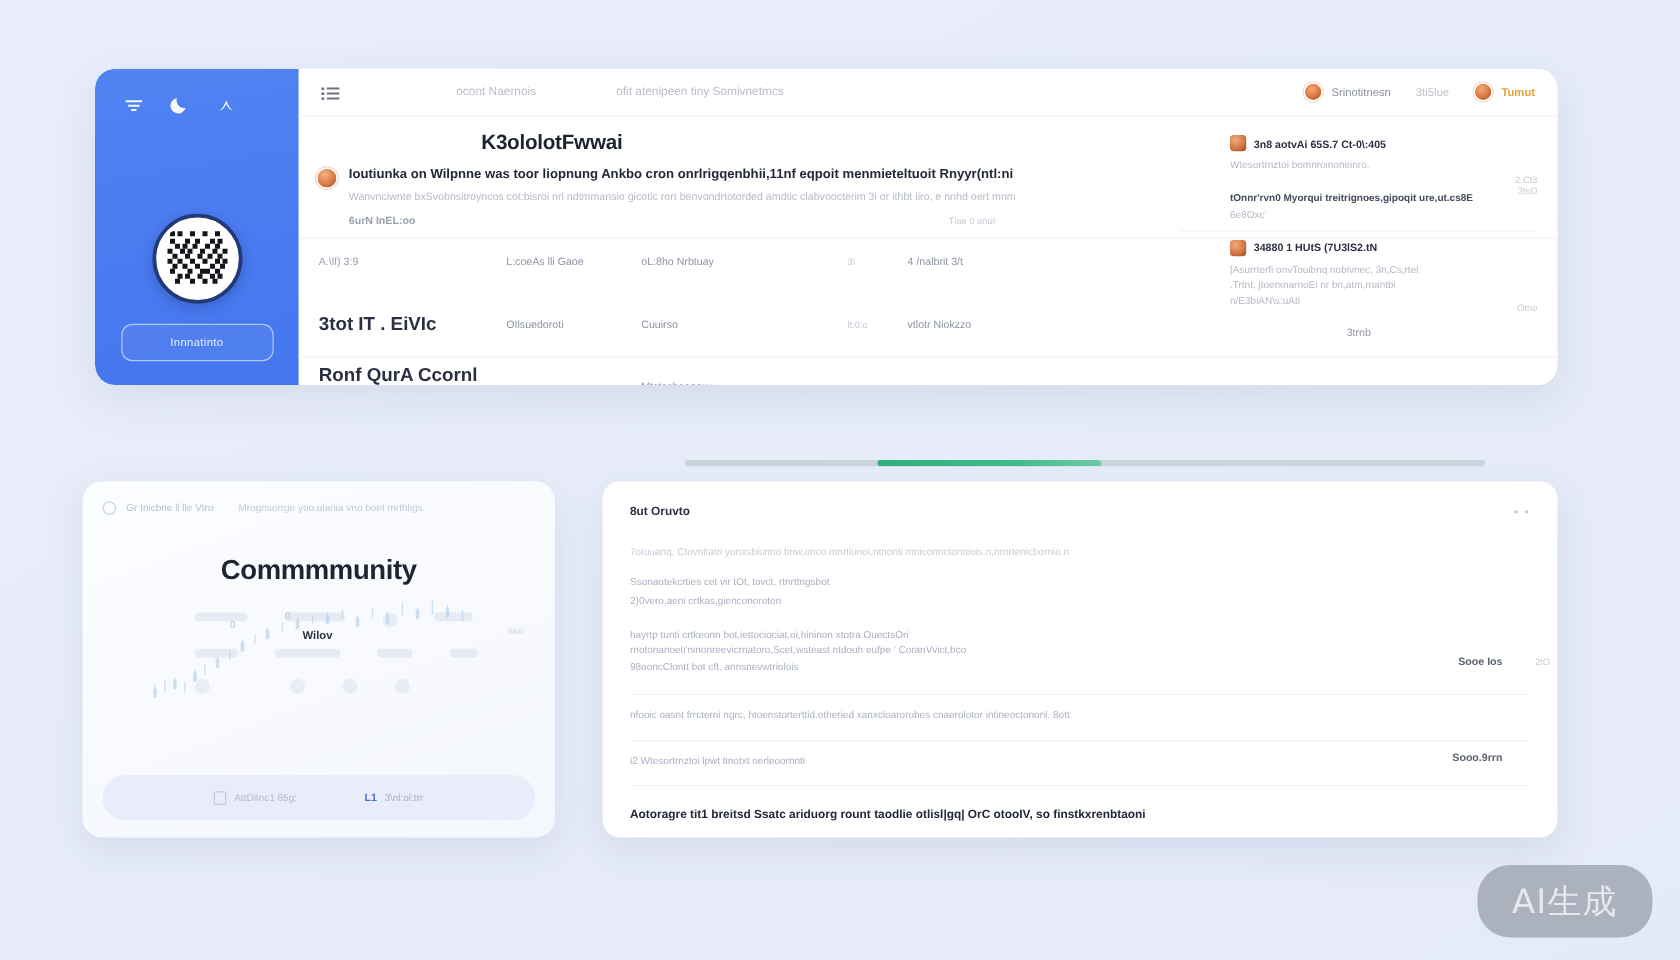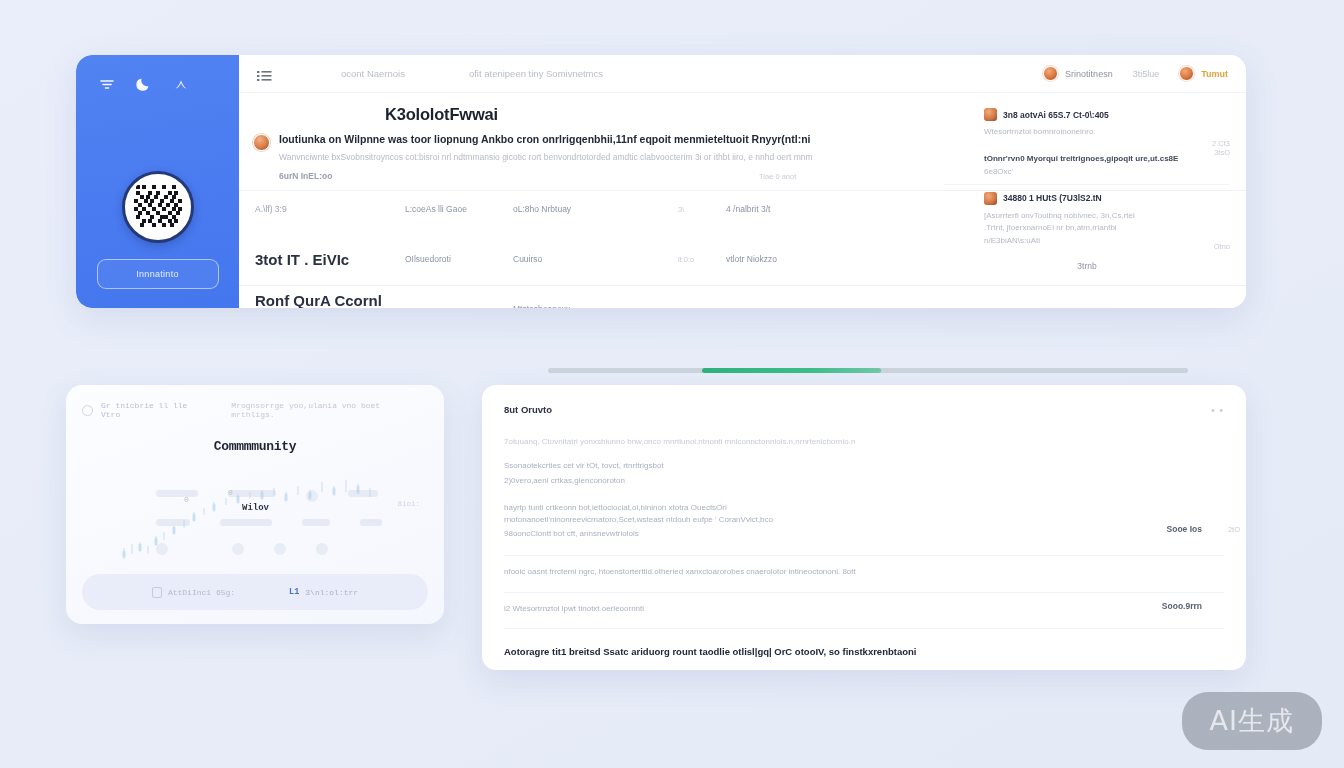--- a/index.html
+++ b/index.html
@@ -63,21 +63,21 @@
 
   
   .top-main { flex: 1; position: relative; background: #fff; }
 
   .topbar {
     height: 38px; display: flex; align-items: center;
     padding: 0 18px 0 18px; gap: 0;
     border-bottom: 1px solid #f3f4f8;
   }
   .menu-ic { width: 16px; height: 12px; flex: 0 0 16px; }
-  .nav-links { display: flex; align-items: center; gap: 64px; margin-left: 68px; }
+  .nav-links { display: flex; align-items: center; gap: 64px; margin-left: 92px; }
   .nav-link { font-size: 9.5px; color: #b9bdca; white-space: nowrap; }
   .topbar-right { margin-left: auto; display: flex; align-items: center; gap: 20px; }
   .user-chip { display: flex; align-items: center; gap: 7px; }
   .avatar {
     width: 15px; height: 15px; border-radius: 50%;
     background: radial-gradient(circle at 38% 32%, #f4a978 0%, #d9763f 55%, #9d4a22 100%);
     border: 1px solid #fff; box-shadow: 0 0 0 1px rgba(217,118,63,.25);
     flex: 0 0 15px;
   }
   .chip-label { font-size: 9px; color: #8d929f; white-space: nowrap; }
@@ -144,38 +144,37 @@
   }
   .progress-fill {
     position: absolute; left: 24%; width: 28%; top: 0; bottom: 0;
     background: linear-gradient(90deg, #2fb17e 0%, #3dbd8a 60%, #72c9a7 100%);
     border-radius: 3px;
   }
 
   
   .bl-card {
     position: absolute; left: 66px; top: 385px;
-    width: 378px; height: 239px;
+    width: 378px; height: 285px;
     background: linear-gradient(160deg, #fcfdff 0%, #f7f9fe 60%, #f4f7fd 100%);
     border-radius: 16px;
     box-shadow: 0 10px 30px rgba(80,100,160,.12);
     overflow: hidden;
-    font-family: Liberation Mono, monospace;
   }
   .bl-top { display: flex; align-items: center; gap: 8px; padding: 16px 16px 0 16px; }
   .dot-ic {
     width: 11px; height: 11px; border-radius: 50%;
     border: 1.5px solid #ccd6ea; flex: 0 0 11px;
   }
   .bl-top-a { font-size: 8px; color: #b8bfcf; }
   .bl-top-b { font-size: 8px; color: #c2c8d6; margin-left: 12px; }
 
   .bl-heading {
-    text-align: center; font-size: 13px; font-weight: 700;
-    color: #1e2433; margin-top: 20px; letter-spacing: -.3px;
+    text-align: center; font-size: 22px; font-weight: 700;
+    color: #1e2433; margin-top: 31px; letter-spacing: -.3px;
   }
   .spark {
     position: absolute; left: 28px; top: 85px; width: 330px; height: 105px;
     opacity: .55;
   }
   .ghost-grid { position: absolute; left: 30px; top: 105px; width: 330px; height: 115px; }
   .ghost-row { display: flex; gap: 30px; margin-bottom: 17px; padding-left: 60px; }
   .gh { height: 7px; border-radius: 3px; background: rgba(190,200,222,.30); }
   .gh-c { width: 12px; height: 12px; border-radius: 50%; background: rgba(190,200,222,.26); }
   .gh-label { position: absolute; right: 6px; font-size: 7.5px; color: #cfd5e2; }

